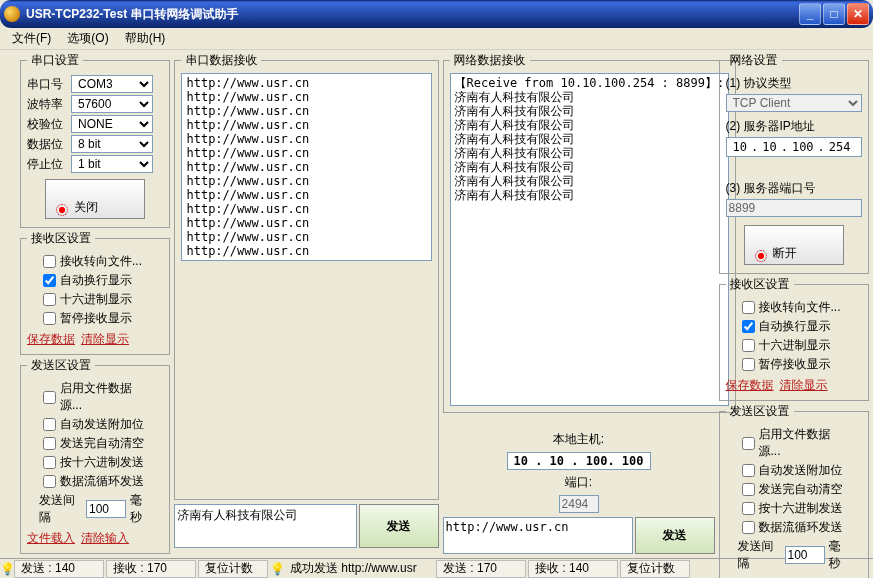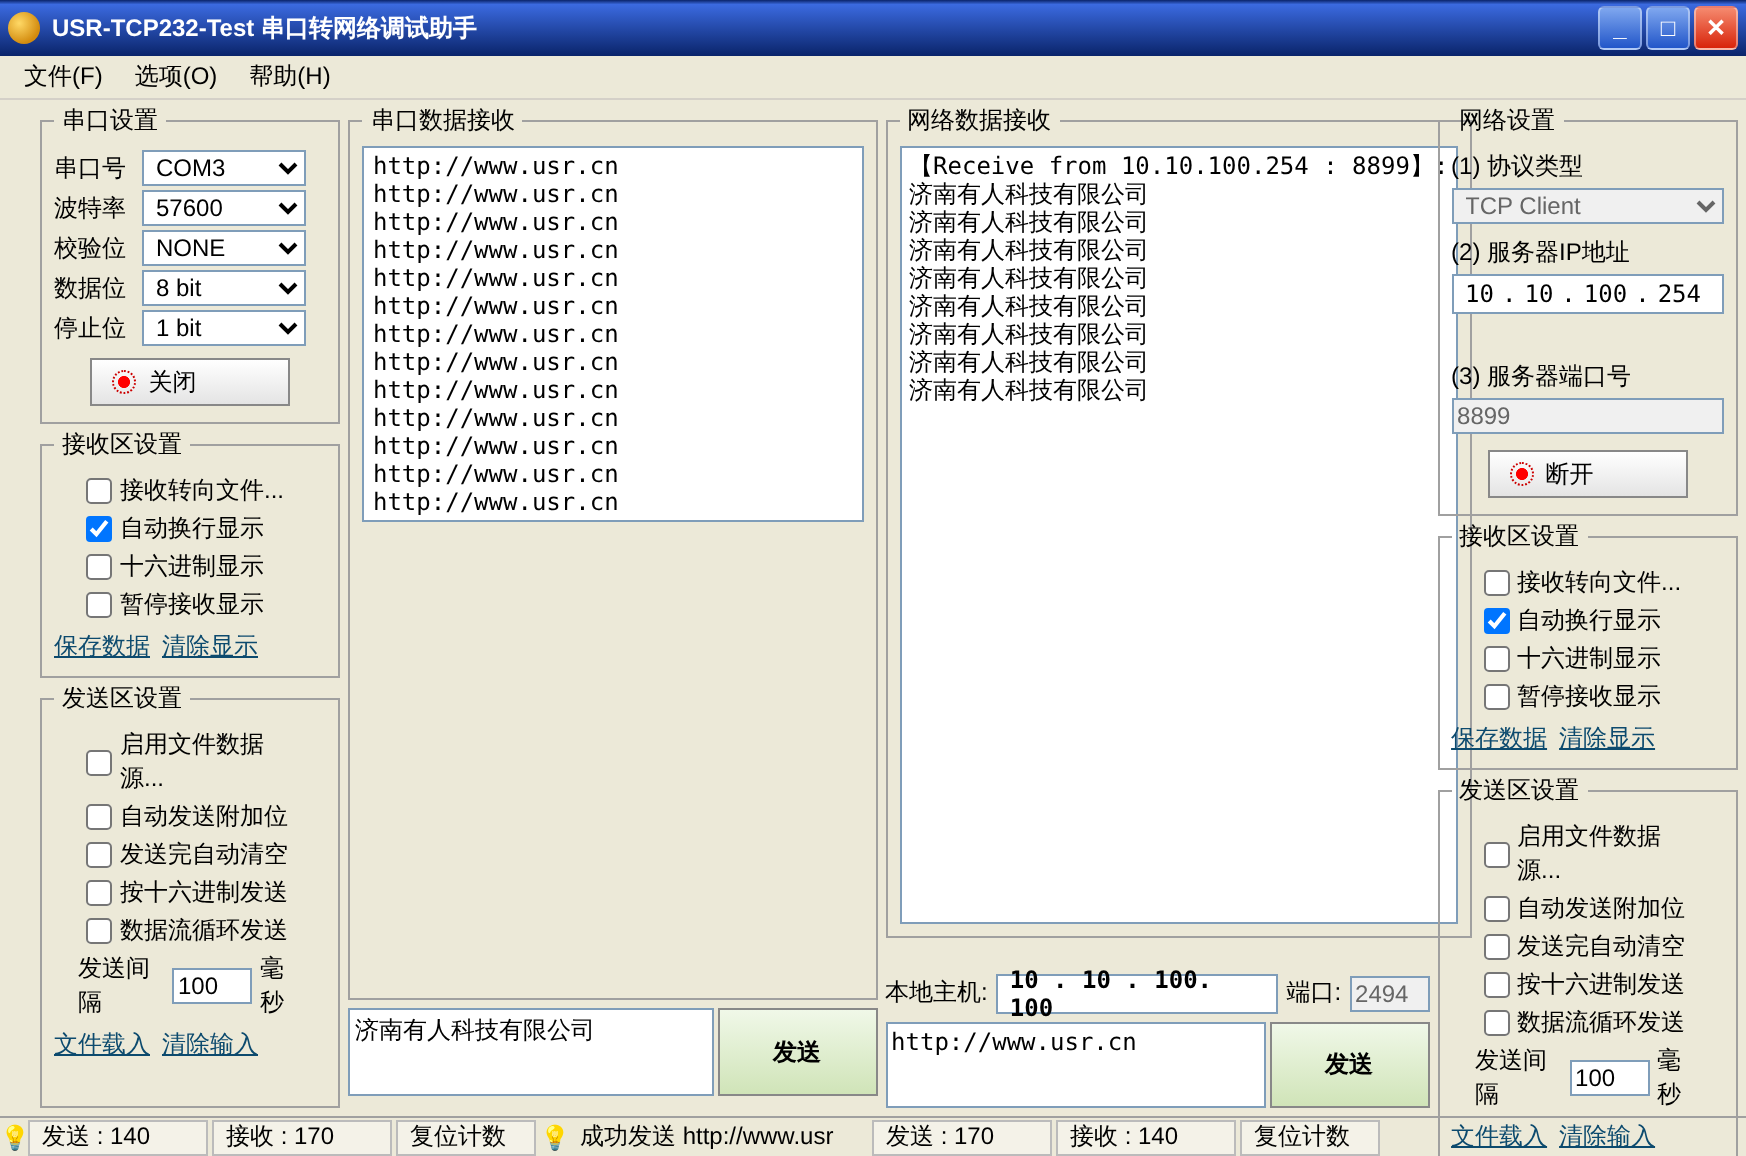--- a/index.html
+++ b/index.html
@@ -1,46 +1,46 @@
 <!DOCTYPE html>
 <html><head>
 <meta charset="utf-8">
 <style>
 * { box-sizing: border-box; margin: 0; padding: 0; font-family: "Microsoft YaHei", "SimSun", Tahoma, sans-serif; font-size: 12px; }
 body { background: #ece9d8; width: 873px; height: 578px; overflow: hidden; }
-.titlebar { background: linear-gradient(to bottom, #0a246a 0%, #3b6ae0 8%, #0a246a 100%); height: 28px; display: flex; align-items: center; padding: 0 4px; color: white; }
+.titlebar { background: linear-gradient(to bottom, #0a246a 0%, #3b6ae0 8%, #0a246a 100%); height: 28px; display: flex; align-items: center; padding: 0 4px; color: white; border-radius: 11px; }
 .titlebar .app-icon { width: 16px; height: 16px; margin-right: 6px; background: radial-gradient(circle at 35% 35%, #ffd966 0%, #d38b0e 70%); border-radius: 50%; }
 .titlebar .title { font-weight: bold; flex: 1; }
 .titlebar .win-btn { width: 22px; height: 22px; margin-left: 2px; display: flex; align-items: center; justify-content: center; border: 1px solid #fff6; border-radius: 3px; background: linear-gradient(to bottom,#7fa7ef,#2256c9); color: white; font-weight: bold; }
 .titlebar .close-btn { background: linear-gradient(to bottom,#f58a6f,#d8240b); }
 .menubar { height: 22px; display: flex; align-items: center; gap: 4px; padding: 0 6px; background: #ece9d8; border-bottom: 1px solid #d4d0c8; }
 .menubar span { padding: 2px 6px; }
 .content { display: flex; gap: 4px; padding: 2px 4px 4px 20px; height: 508px; }
 .col-left { width: 155px; display: flex; flex-direction: column; gap: 2px; }
 .col-mid1 { width: 272px; display: flex; flex-direction: column; }
 .col-mid2 { width: 272px; display: flex; flex-direction: column; }
 .col-right { width: 155px; display: flex; flex-direction: column; gap: 2px; }
 fieldset { border: 1px solid #a0a0a0; padding: 4px 6px 6px 6px; }
 legend { padding: 0 4px; }
 .row { display: flex; align-items: center; margin: 2px 0; gap: 4px; }
 .row label { width: 40px; }
 select, input[type=text] { border: 1px solid #7f9db9; background: white; height: 18px; padding: 0 2px; }
 select { width: 82px; }
 .ip-box { display: flex; background: white; border: 1px solid #7f9db9; padding: 1px 2px; height: 20px; align-items: center; }
 .ip-box span { padding: 0 4px; font-family: monospace; }
 .ip-box .dot { padding: 0; }
-.btn { border: 1px solid #888; background: linear-gradient(to bottom,#fff,#e4e4e4); padding: 2px 10px; display: inline-flex; align-items: center; gap: 6px; height: 24px; }
+.btn { border: 1px solid #888; background: linear-gradient(to bottom,#fff,#e4e4e4); padding: 2px 10px; display: inline-flex; align-items: flex-end; gap: 6px; height: 40px; }
 .btn .dot-icon { width: 12px; height: 12px; border-radius: 50%; border: 1px dotted #c00; background: radial-gradient(circle,#f00 0%,#f00 40%,transparent 45%); }
 .checkbox-row { display: flex; align-items: center; margin: 2px 16px; gap: 4px; }
 .checkbox-row input { margin: 0; }
 .link-row { margin-top: 4px; }
-.link-row a { color: #0c4a6e; text-decoration: underline; margin-right: 6px; cursor: pointer; }
+.link-row a { color: #b91c1c; text-decoration: underline; margin-right: 6px; cursor: pointer; }
 .data-area { flex: 1; background: white; border: 1px solid #7f9db9; padding: 2px 4px; font-family: "SimSun", monospace; font-size: 12px; line-height: 14px; white-space: pre; overflow: hidden; }
 fieldset.data-fs { display: flex; flex-direction: column; height: 448px; }
-.host-row { display: flex; align-items: center; gap: 4px; margin-top: 18px; }
+.host-row { display: flex; align-items: center; gap: 4px; margin-top: 18px; flex-direction: column; }
 .host-row input.port { width: 40px; background: #f0f0f0; }
 .send-row { display: flex; gap: 2px; margin-top: 4px; height: 44px; }
 .send-row textarea { flex: 1; border: 1px solid #7f9db9; resize: none; padding: 2px; font-family: "SimSun", monospace; font-size: 12px; }
 .send-row .send-btn { width: 80px; border: 1px solid #888; background: linear-gradient(to bottom,#f0f8e8,#d0e4b8); font-weight: bold; }
 .interval-row { display: flex; align-items: center; gap: 4px; margin: 2px 12px; }
 .interval-row input { width: 40px; }
 .statusbar { height: 20px; display: flex; align-items: center; border-top: 1px solid #a0a0a0; background: #ece9d8; font-size: 12px; }
 .statusbar .cell { border: 1px solid #bbb; padding: 1px 6px; margin-right: 2px; background: #f4f2e8; height: 18px; display: flex; align-items: center; }
 .status-ready { color: #4a7a1a; font-weight: bold; }
 .disabled-input { background: #f0f0f0 !important; color: #666; }

